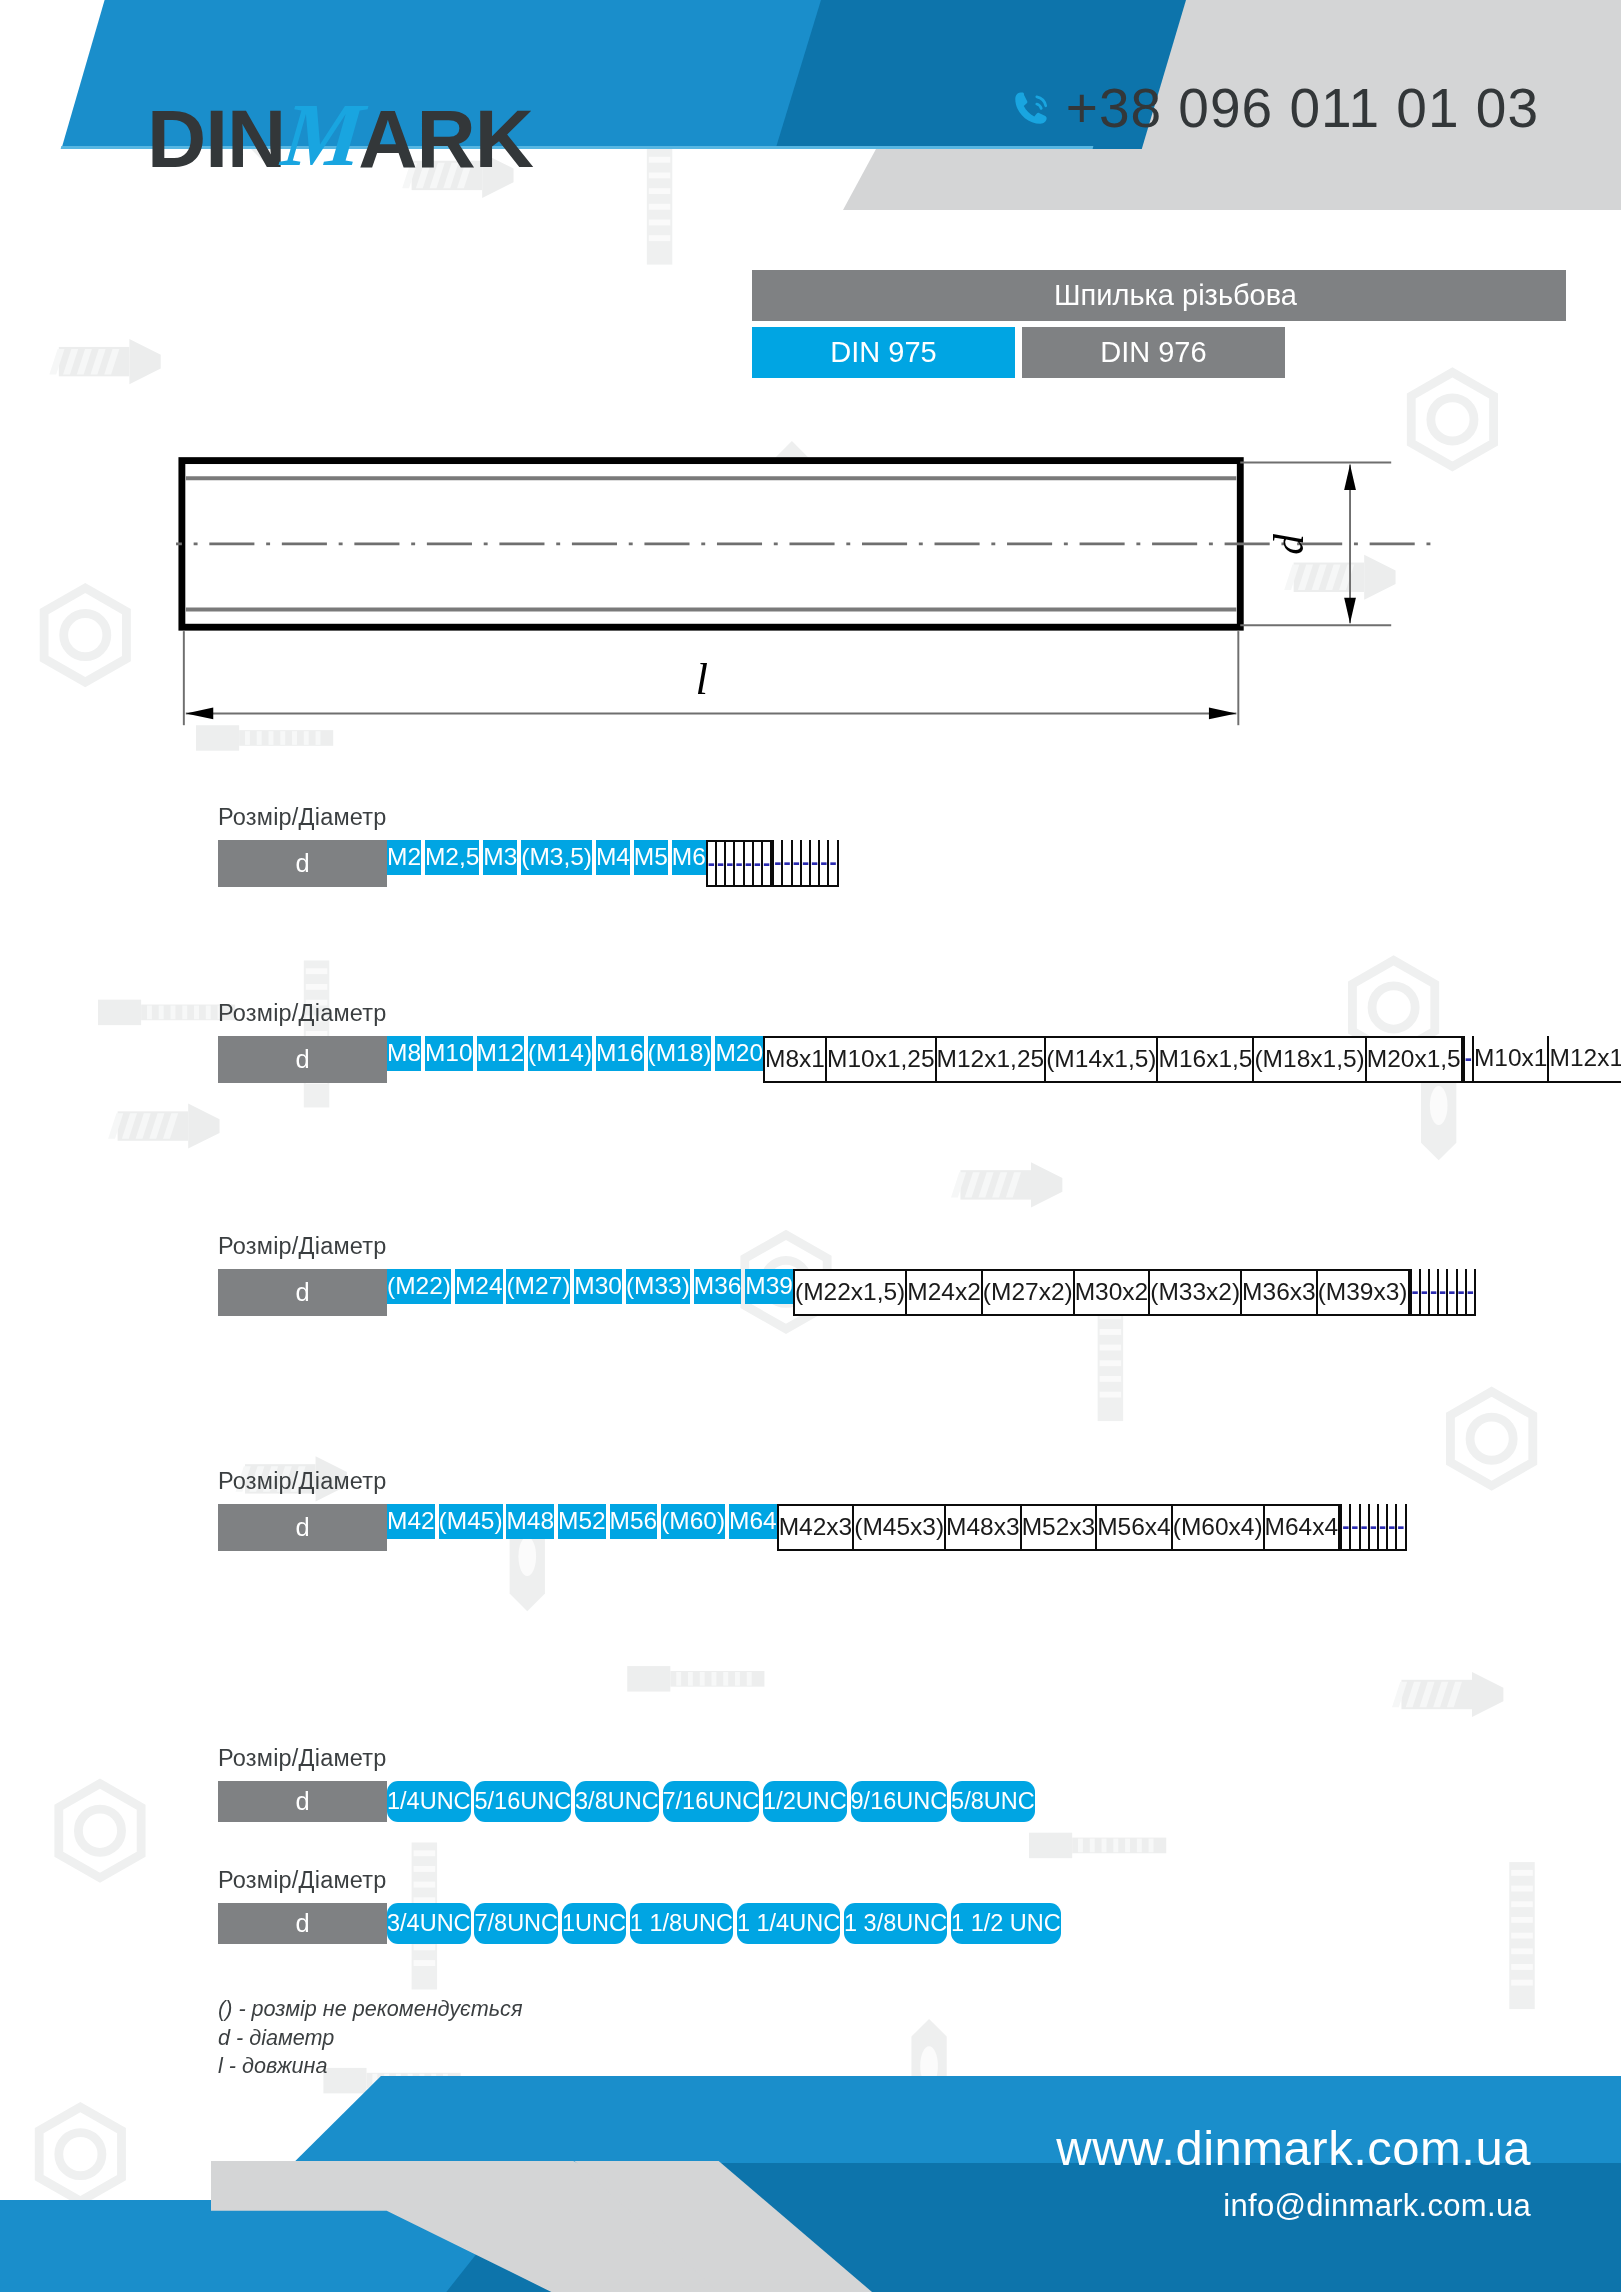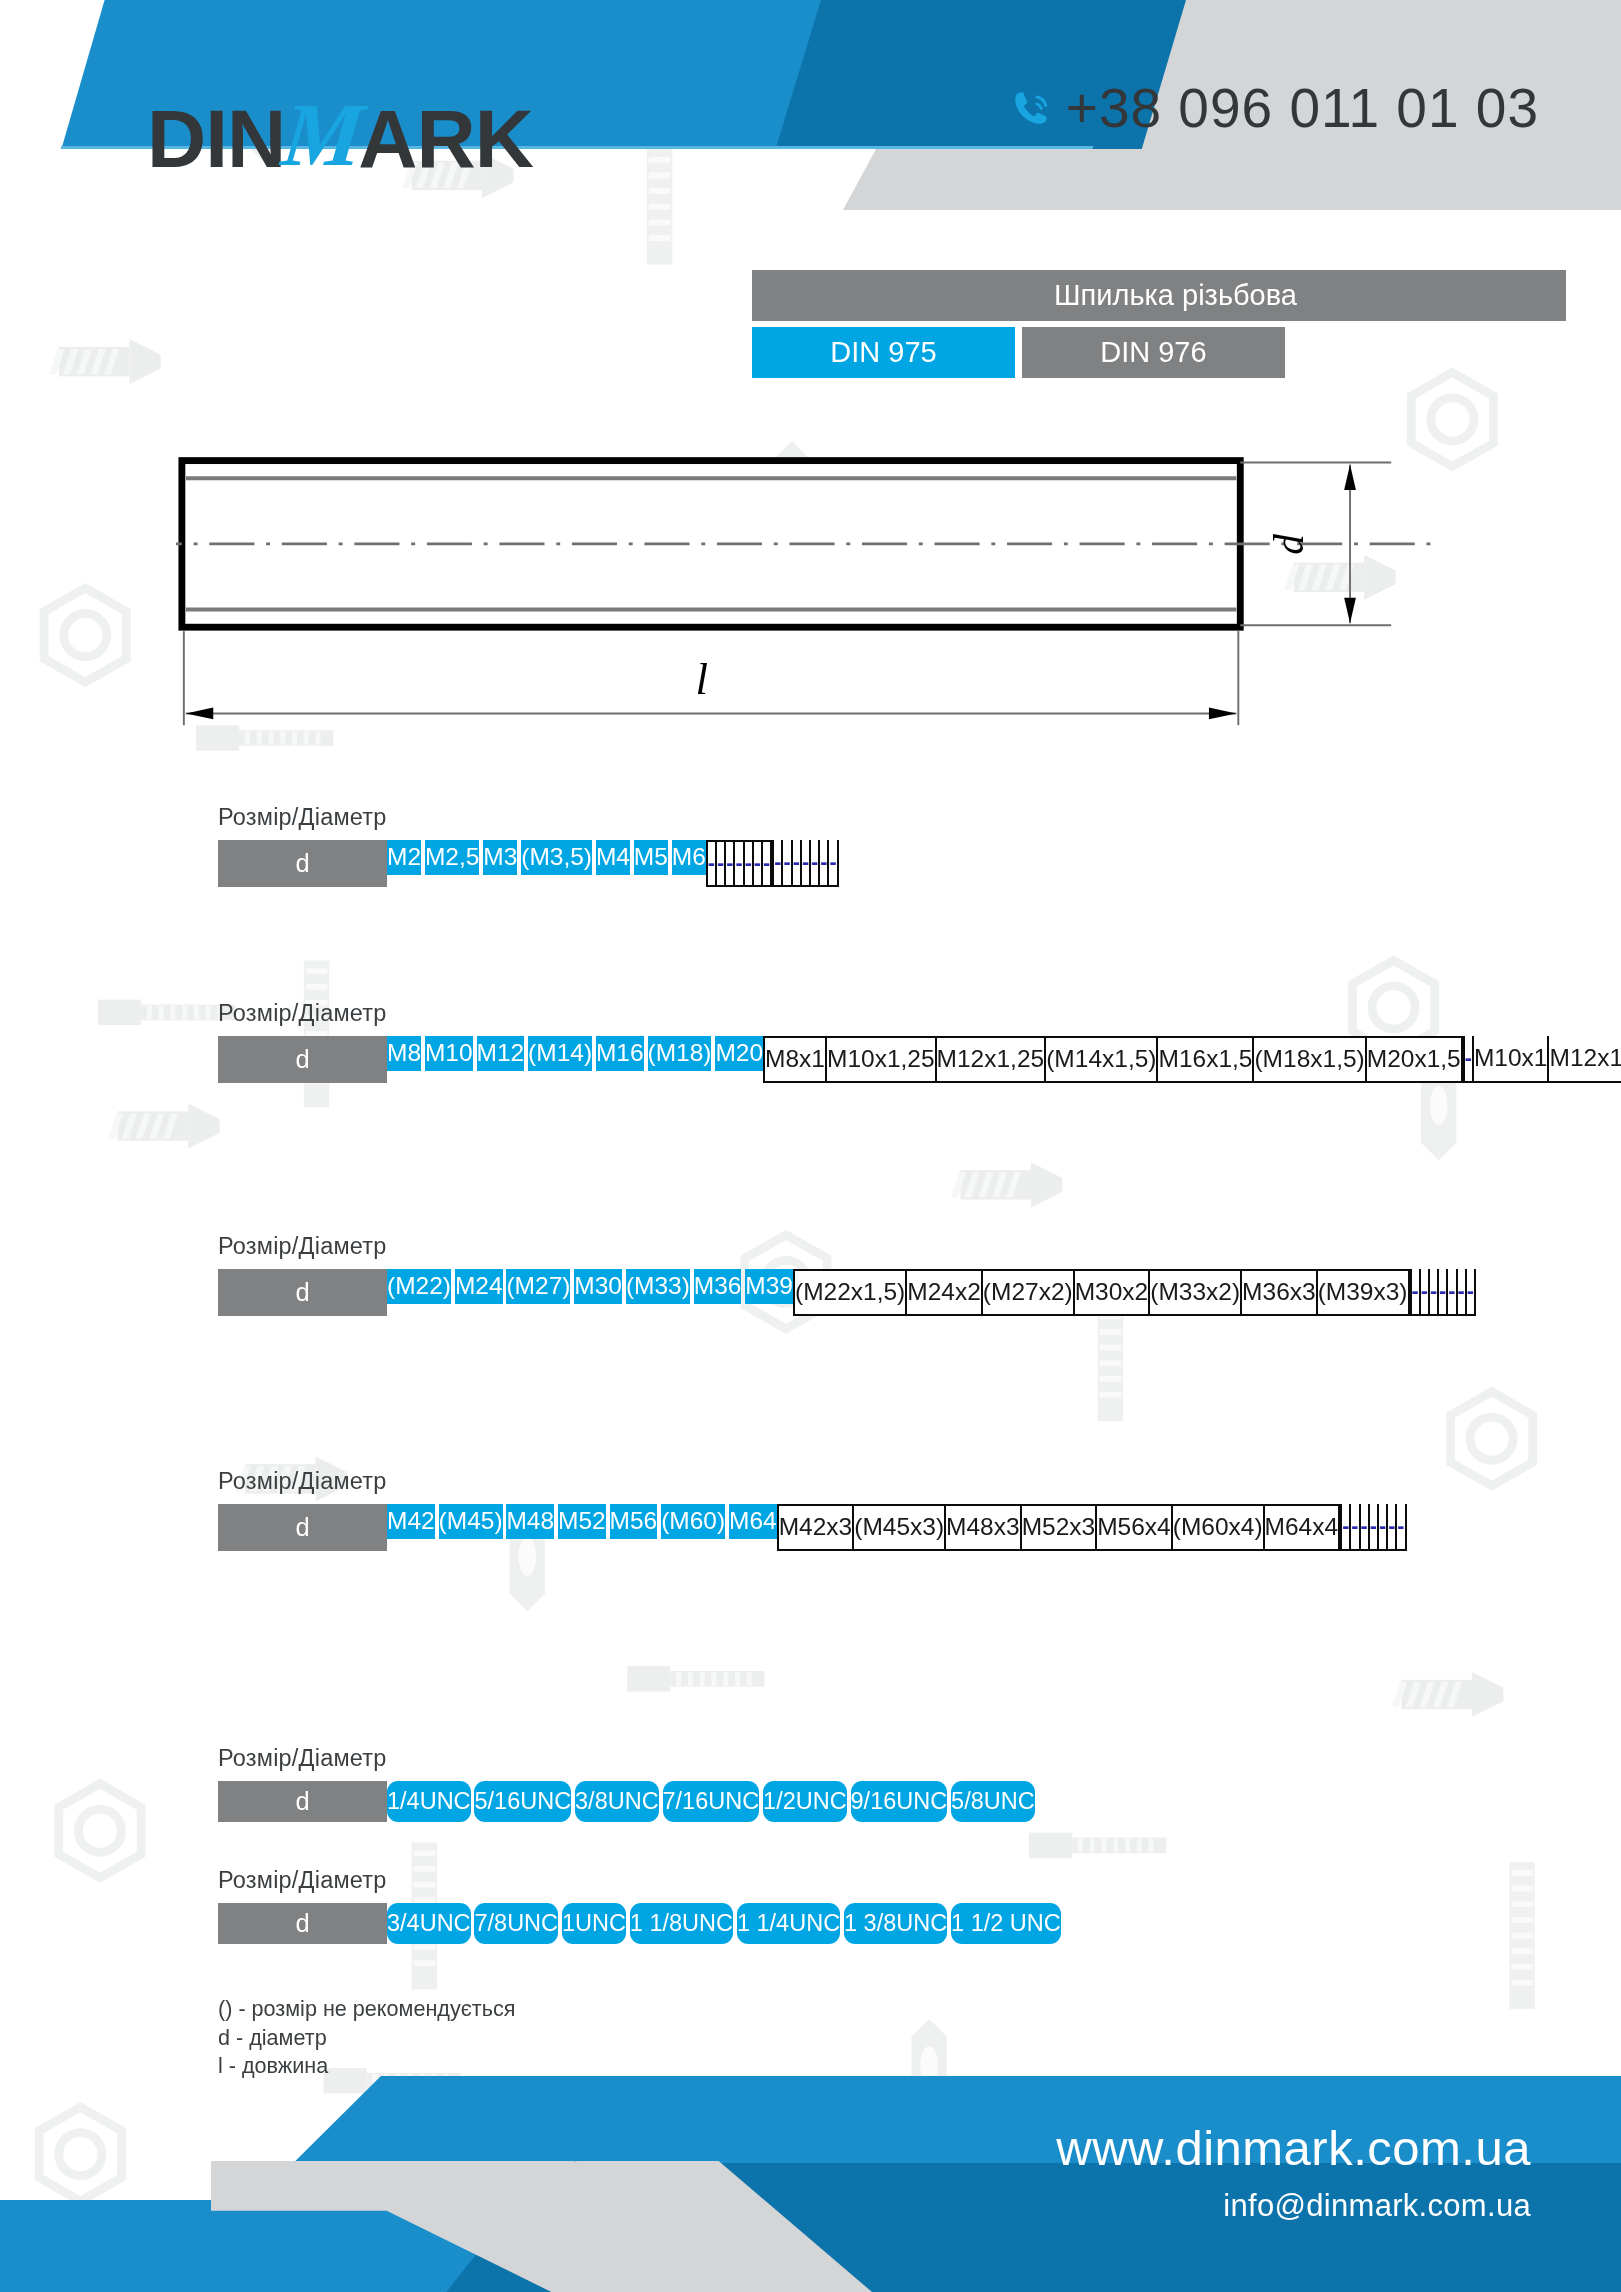--- a/index.html
+++ b/index.html
@@ -167,20 +167,21 @@
   .tbl-wrap.single .lbl-cell { height: 41px; width: 169px; }
   .tbl-wrap.single .row.head { margin-bottom: 0; }
   .tbl-wrap.single .hcell { height: 41px; font-size: 23.5px; border-radius: 11px; }
 
   
   .notes {
     position: absolute; left: 218px; top: 1995px;
     z-index: 6;
     font-size: 21.6px; line-height: 1.32;
     color: #3b3f41;
+    font-style: italic;
   }
 
   
   .ft-blue-mid {
     position: absolute; left: 0; top: 2076px; width: 1621px; height: 127px;
     background: #1a8ecb;
     clip-path: polygon(23.5% 0%, 100% 0%, 100% 100%, 15.6% 100%);
     z-index: 1;
   }
   .ft-blue-dark {

